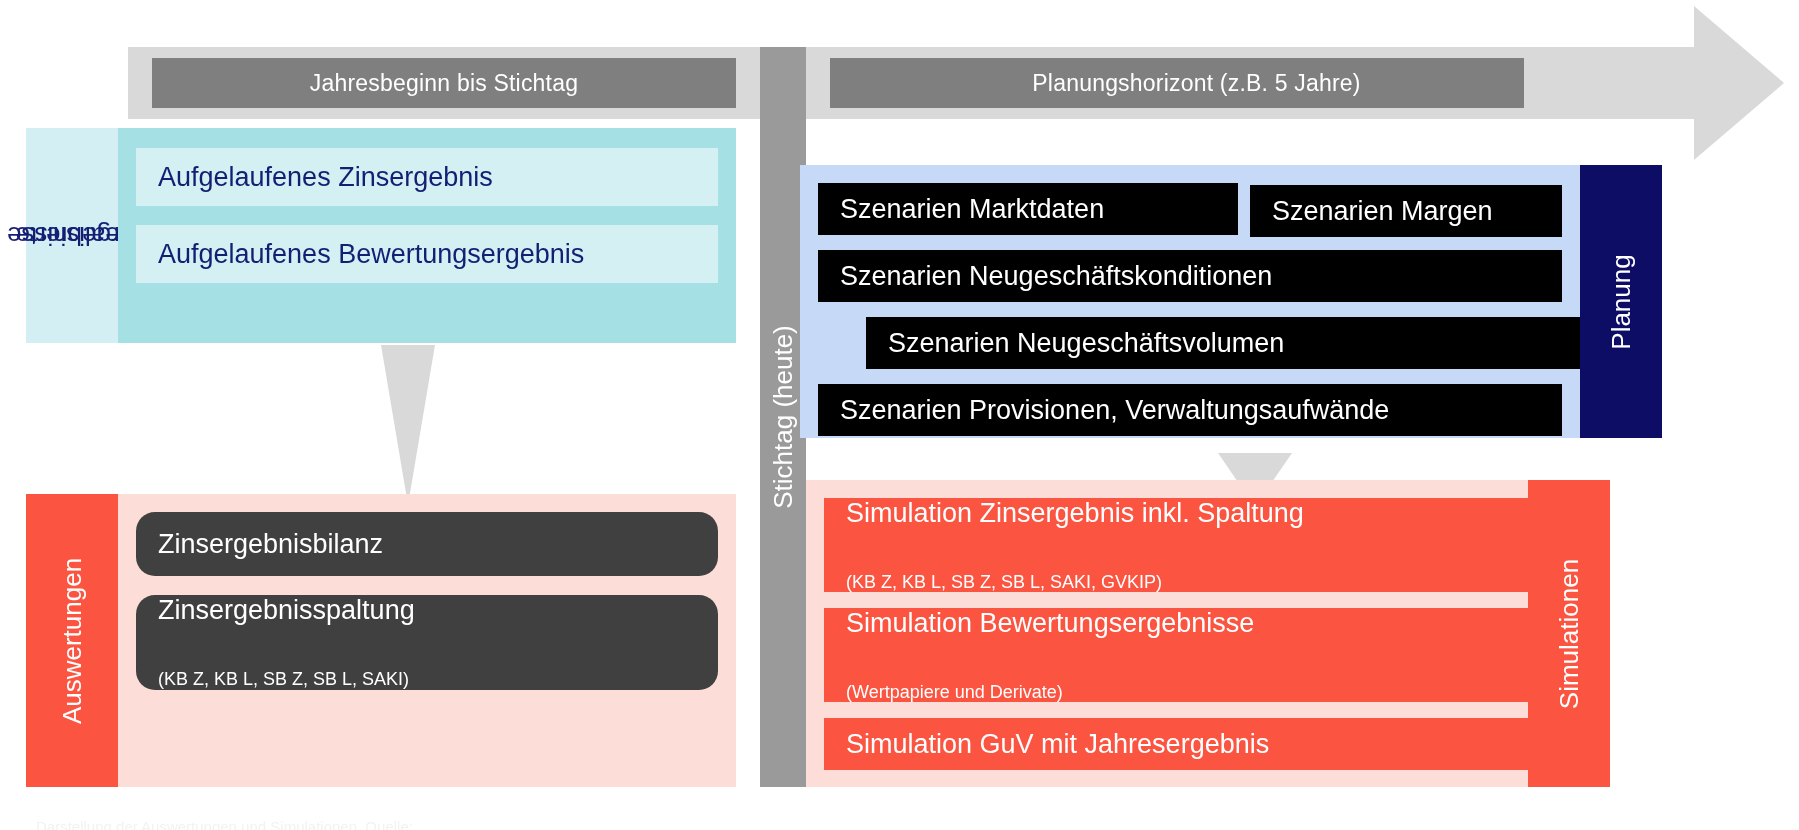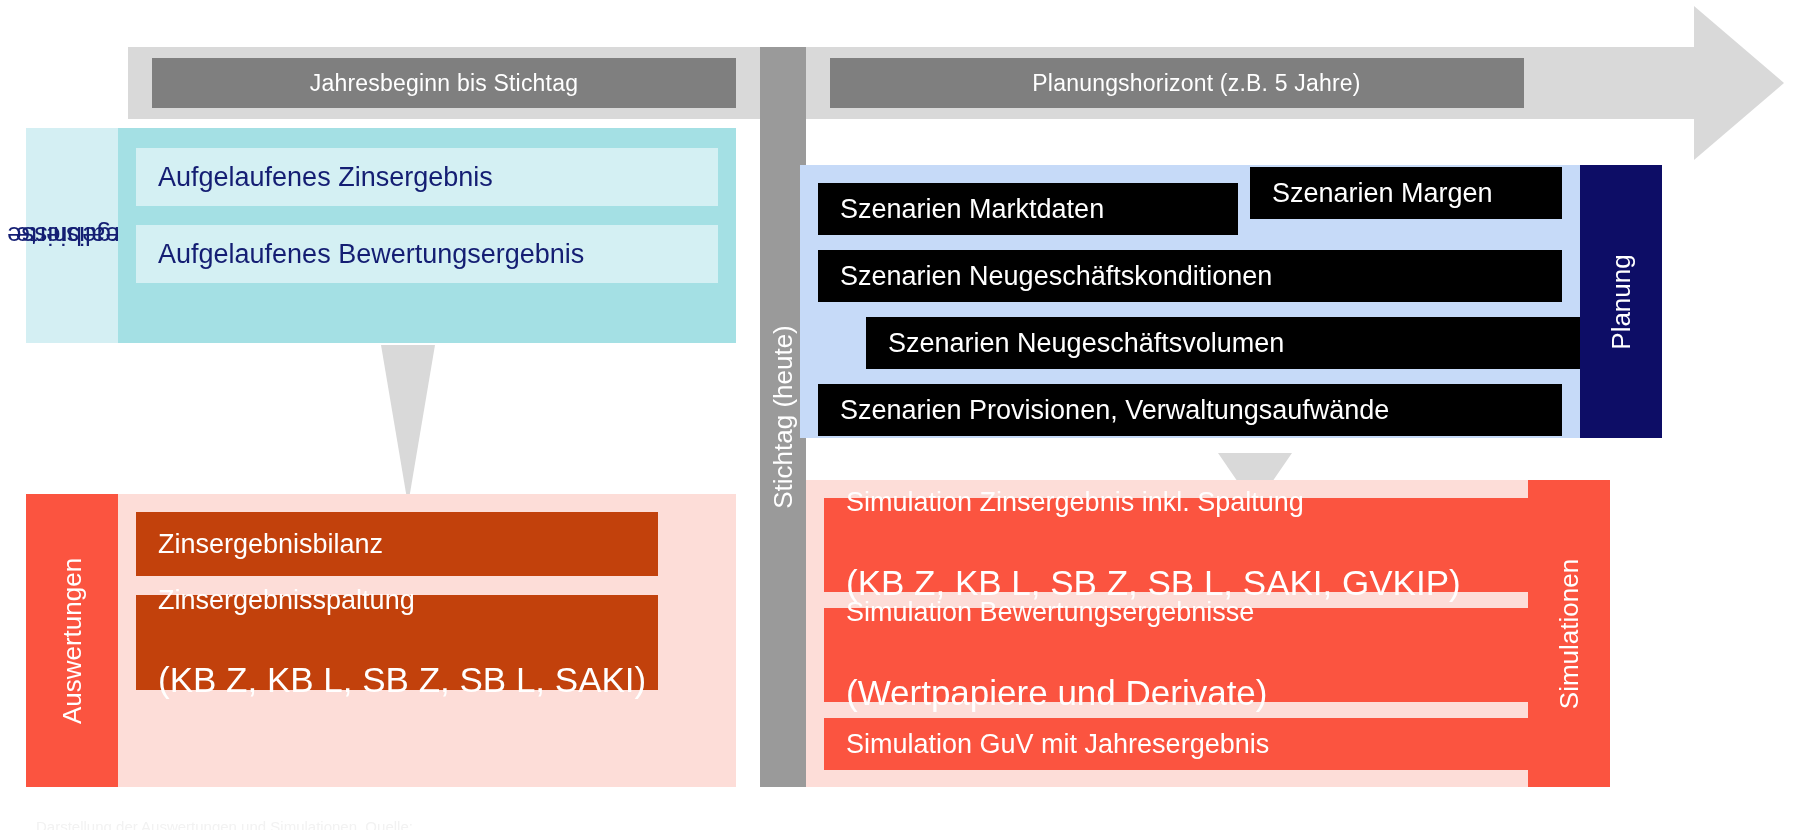--- a/index.html
+++ b/index.html
@@ -99,21 +99,21 @@
   .chip {
     position: absolute;
     display: flex;
     flex-direction: column;
     justify-content: center;
     padding-left: 22px;
     font-size: 27px;
     line-height: 1.2;
     box-sizing: border-box;
   }
-  .chip .l2 { font-size: 35px; margin-top: 43px; }
+  .chip .l2 { font-size: 18px; margin-top: 43px; }
 
   
   #realized {
     left: 26px; top: 128px; width: 710px; height: 215px;
   }
   #realized .group-label { width: 92px; background: #d4eff3; }
   #realized .group-label span { color: #141e73; }
   #realized .group-body { background: #a4e0e4; }
   #realized .chip {
     left: 18px; width: 582px; height: 58px;
@@ -126,33 +126,33 @@
   #planning {
     left: 800px; top: 165px; width: 862px; height: 273px;
   }
   #planning .group-body { background: #c6daf8; order: 1; }
   #planning .group-label { width: 82px; background: #0d0d66; order: 2; }
   #planning .group-label span { color: #ffffff; }
   #planning .chip {
     background: #000000; color: #ffffff; height: 52px;
   }
   #planning .chip.p0 { left: 18px; top: 18px;  width: 420px; }
-  #planning .chip.p1 { left: 450px; top: 2px; width: 312px; }
+  #planning .chip.p1 { left: 450px; top: 20px; width: 312px; }
   #planning .chip.p2 { left: 18px; top: 85px;  width: 744px; }
   #planning .chip.p3 { left: 18px; top: 152px; width: 744px; margin-left: 48px; }
   #planning .chip.p4 { left: 18px; top: 219px; width: 744px; }
 
   
   #evaluations {
     left: 26px; top: 494px; width: 710px; height: 293px;
   }
   #evaluations .group-label { width: 92px; background: #fb5440; }
   #evaluations .group-label span { color: #ffffff; }
   #evaluations .group-body { background: #fdddd8; }
-  #evaluations .chip { background: #c2410c; color: #ffffff; left: 18px; width: 522px; }
+  #evaluations .chip { background: #404040; color: #ffffff; left: 18px; width: 582px; border-radius: 19px; }
   #evaluations .chip.e0 { top: 18px;  height: 64px; }
   #evaluations .chip.e1 { top: 101px; height: 95px; }
 
   
   #simulations {
     left: 806px; top: 480px; width: 804px; height: 307px;
   }
   #simulations .group-body { background: #fdddd8; order: 1; }
   #simulations .group-label { width: 82px; background: #fb5440; order: 2; }
   #simulations .group-label span { color: #ffffff; }

